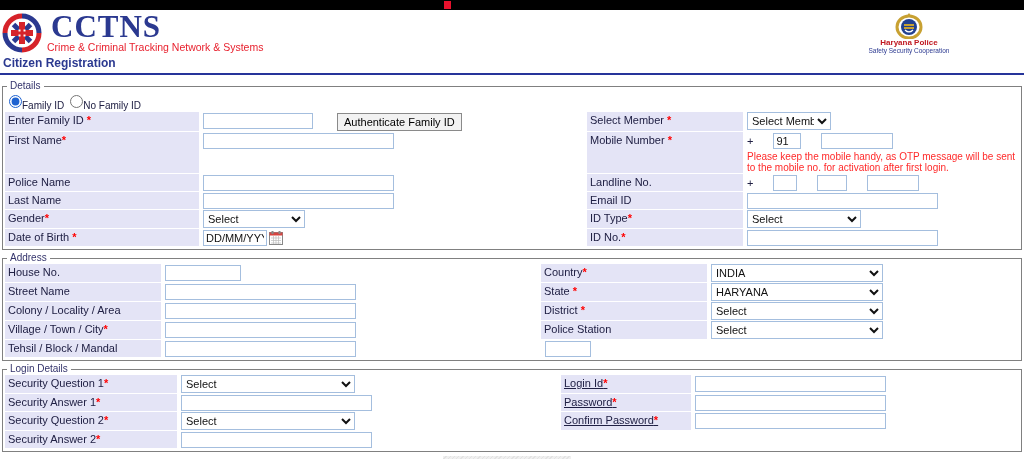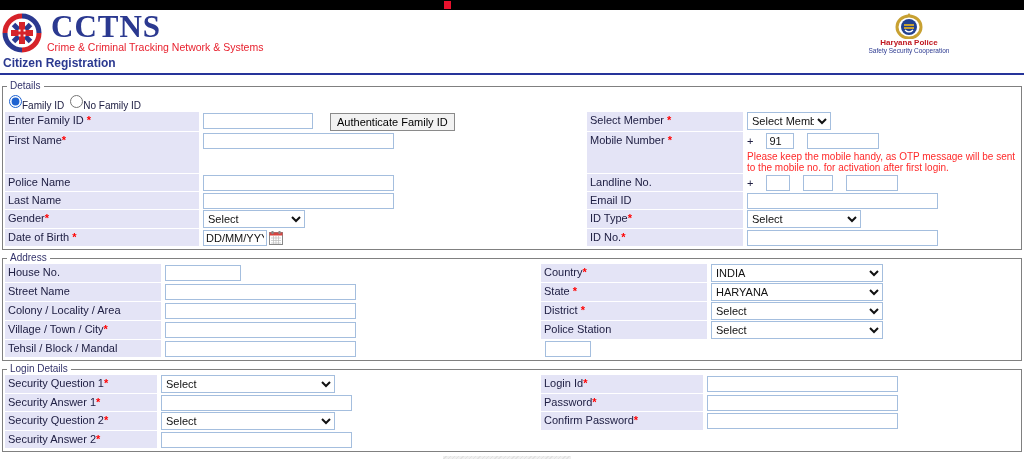--- a/index.html
+++ b/index.html
@@ -42,44 +42,44 @@
   .p .lbl-l { width:194px; }
   .p .fld-l { width:388px; }
   .p .lbl-r { width:156px; }
   .p .fld-r { flex:1; }
   
   .a .lbl-l { width:156px; }
   .a .fld-l { width:380px; }
   .a .lbl-r { width:166px; }
   .a .fld-r { flex:1; }
   
-  .g .lbl-l { width:152px; }
+  .g .lbl-l { width:172px; }
   .g .fld-l { width:384px; }
-  .g .lbl-r { width:162px; }
+  .g .lbl-r { width:130px;text-decoration:underline; }
   .g .fld-r { flex:1; }
 
   input[type=text], input[type=password] {
     height:16px; border:1px solid #a4bede; font-size:11px; padding:0 2px;
     font-family:"Liberation Sans", sans-serif; margin-top:1px; color:#111;
   }
   select {
     height:18px; border:1px solid #a4bede; background:#fff; font-size:11px;
     font-family:"Liberation Sans", sans-serif; color:#111;
   }
   .w190 { width:191px; } .w110 { width:110px; } .w76 { width:76px; } .w46 { width:46px; }
   .w64 { width:64px; } .w28 { width:28px; } .w72 { width:72px; }
   .lw1 { width:24px; } .lw2 { width:30px; } .lw3 { width:52px; }
   .sel-gender { width:102px; } .sel-member { width:84px; } .sel-idtype { width:114px; }
   .sel-addr { width:172px; } .sel-sq { width:174px; }
 
   .btn {
     height:18px; margin:1px 0 0 4px; padding:0 6px; font-size:11px; color:#000;
     background:#f2f2f2; border:1px solid #8a8a8a; font-family:"Liberation Sans", sans-serif;
   }
-  .inline { display:flex; align-items:flex-start; gap:13px; }
+  .inline { display:flex; align-items:flex-start; gap:20px; }
   .plus { padding-top:3px; color:#202044; }
   .note { color:#ff2a2a; font-size:10px; line-height:11px; width:272px; margin-top:2px; }
 
   .radio-group { display:flex; align-items:center; padding-top:3px; }
   .radio-item { display:flex; margin-right:6px; }
   input[type=radio] { margin:0; width:13px; height:13px; accent-color:#1e62d0; }
   .radio-text { font-size:10px; margin-top:5px; }
 
   .dob-wrap { display:flex; align-items:flex-start; gap:2px; }
   .cal-icon { margin-top:2px; }

